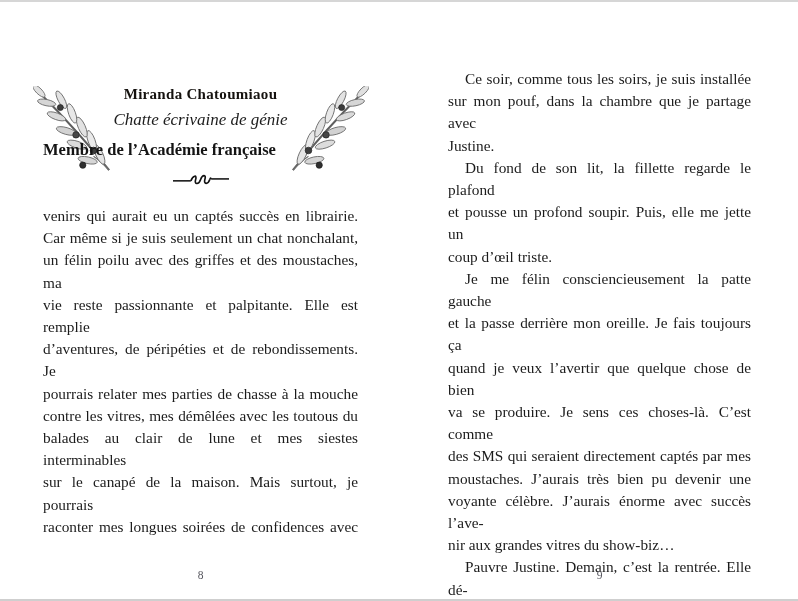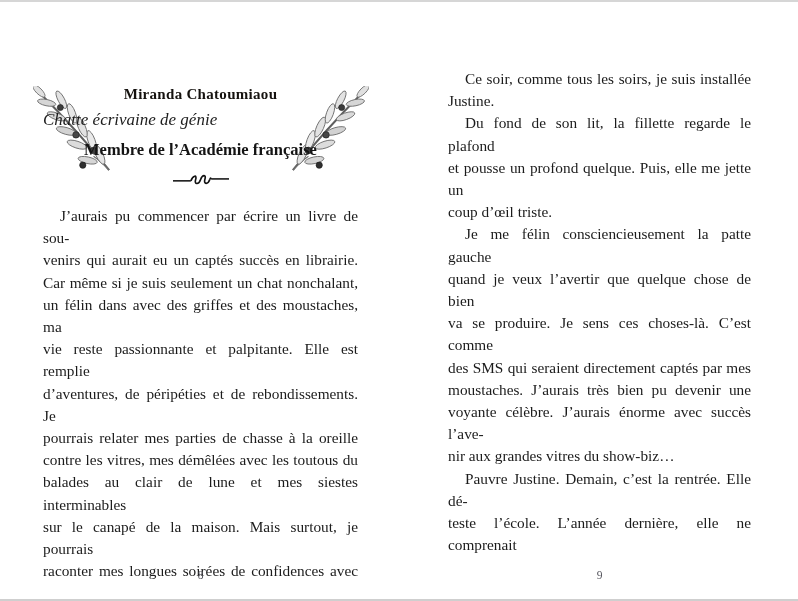--- a/index.html
+++ b/index.html
@@ -22,25 +22,25 @@
   
   .page-header { position: absolute; top: 0; left: 0; right: 0; height: 200px; }
   .title {
     position: absolute; top: 76px; left: 0; right: 0;
     margin: 8px; text-align: center;
     font-size: 15px; font-weight: bold; letter-spacing: 0.3px;
     color: #15120f;
   }
   .subtitle {
     position: absolute; top: 108px; left: 0; right: 0;
-    font-style: italic; font-size: 17px; color: #1d1d1d;
+    text-align: center; font-style: italic; font-size: 17px; color: #1d1d1d;
   }
   .affiliation {
     position: absolute; top: 138px; left: 0; right: 0;
-    text-align: center; font-weight: bold; font-size: 16.5px; color: #141414;
+    text-align: left; font-weight: bold; font-size: 16.5px; color: #141414;
   }
   .divider {
     position: absolute; top: 170px; left: 50%; transform: translateX(-50%);
     width: 58px; height: 15px;
   }
   .divider svg { display: block; width: 100%; height: 100%; }
 
   .branch { position: absolute; top: 84px; width: 82px; height: 88px; }
   .branch svg { display: block; width: 100%; height: 100%; }
   .branch-left  { left: -10px; transform: scaleX(-1); }
@@ -123,50 +123,51 @@
         <svg viewBox="0 0 60 14" xmlns="http://www.w3.org/2000/svg">
           <path d="M1 8.4 H19.5" fill="none" stroke="#121212" stroke-width="1.6"></path>
           <path d="M40.5 6.4 H59" fill="none" stroke="#121212" stroke-width="1.6"></path>
           <path d="M19.5 8.4 C21.8 2.6 26.2 1.8 24.4 7.2 C22.8 12.2 27.6 12.8 29.6 7 C31.4 1.8 35.8 1.6 34 7 C32.4 12 37.2 12.6 39.2 6.8 C39.8 4.8 40.2 5.4 40.5 6.4" fill="none" stroke="#121212" stroke-width="1.7"></path>
         </svg>
       </div>
     </div>
 
     <div class="body">
         <div class="para">
-          <div class="line indent">J’aurais pu commencer par écrire un livre de sou-</div>
           <div class="line">venirs qui aurait eu un captés succès en librairie.</div>
           <div class="line">Car même si je suis seulement un chat nonchalant,</div>
-          <div class="line">un félin dans avec des griffes et des moustaches, ma</div>
+          <div class="line">un félin poilu avec des griffes et des moustaches, ma</div>
           <div class="line">vie reste passionnante et palpitante. Elle est remplie</div>
           <div class="line">d’aventures, de péripéties et de rebondissements. Je</div>
-          <div class="line">pourrais relater mes parties de chasse à la oreille</div>
+          <div class="line">pourrais relater mes parties de chasse à la mouche</div>
           <div class="line">contre les vitres, mes démêlées avec les toutous du</div>
           <div class="line">balades au clair de lune et mes siestes interminables</div>
           <div class="line">sur le canapé de la maison. Mais surtout, je pourrais</div>
           <div class="line">raconter mes longues soirées de confidences avec</div>
         </div>
       </div>
 
     <div class="pagenum">8</div>
   </div>
 
   <div class="page page-right">
     <div class="body right-body">
         <div class="para">
           <div class="line indent">Ce soir, comme tous les soirs, je suis installée</div>
+          <div class="line">sur mon pouf, dans la chambre que je partage avec</div>
           <div class="line last">Justine.</div>
         </div>
         <div class="para">
           <div class="line indent">Du fond de son lit, la fillette regarde le plafond</div>
-          <div class="line">et pousse un profond quelque. Puis, elle me jette un</div>
+          <div class="line">et pousse un profond soupir. Puis, elle me jette un</div>
           <div class="line last">coup d’œil triste.</div>
         </div>
         <div class="para">
           <div class="line indent">Je me félin consciencieusement la patte gauche</div>
+          <div class="line">et la passe derrière mon oreille. Je fais toujours ça</div>
           <div class="line">quand je veux l’avertir que quelque chose de bien</div>
           <div class="line">va se produire. Je sens ces choses-là. C’est comme</div>
           <div class="line">des SMS qui seraient directement captés par mes</div>
           <div class="line">moustaches. J’aurais très bien pu devenir une</div>
           <div class="line">voyante célèbre. J’aurais énorme avec succès l’ave-</div>
           <div class="line last">nir aux grandes vitres du show-biz…</div>
         </div>
         <div class="para">
           <div class="line indent">Pauvre Justine. Demain, c’est la rentrée. Elle dé-</div>
           <div class="line">teste l’école. L’année dernière, elle ne comprenait</div>

